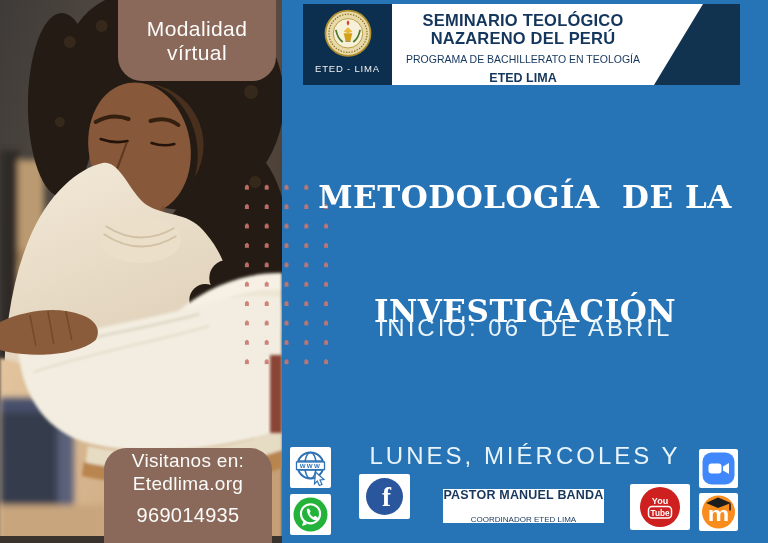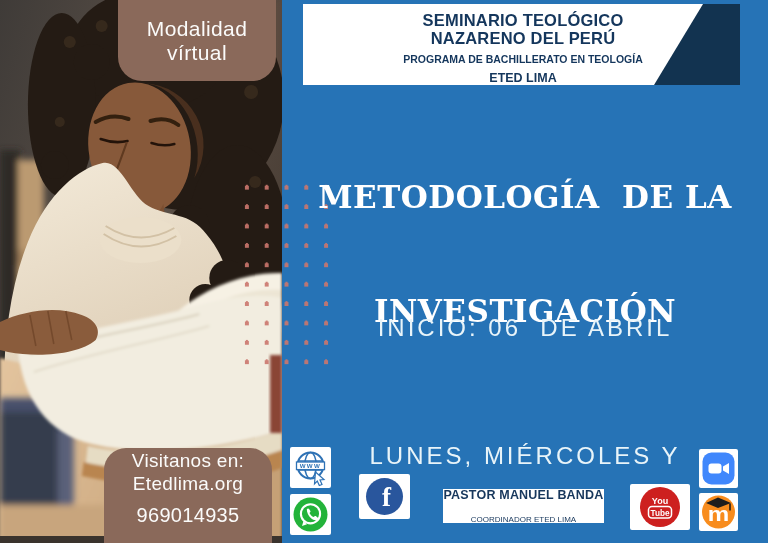--- a/index.html
+++ b/index.html
@@ -35,21 +35,21 @@
     position:absolute; left:0; top:0; width:89px; height:81px; background:#0d2f4f;
     display:flex; flex-direction:column; align-items:center; justify-content:flex-start; padding-top:5px; box-sizing:border-box;
   }
   .logo-caption { color:#f2f2f2; font-size:9.5px; letter-spacing:0.8px; margin-top:2px; }
   .banner-diagonal {
     position:absolute; right:0; top:0; width:86px; height:81px; background:#123350;
     clip-path:polygon(57% 0, 100% 0, 100% 100%, 0 100%);
   }
   .banner-text { position:absolute; left:89px; width:262px; top:7px; text-align:center; color:#14365c; }
   .banner-text .l1 { font-size:16.5px; line-height:18px; font-weight:bold; letter-spacing:0.2px; }
-  .banner-text .l3 { font-size:10.5px; font-weight:bold; margin-top:6px; }
+  .banner-text .l3 { font-size:10.5px; font-weight:normal; margin-top:6px; }
   .banner-text .l4 { font-size:12.5px; font-weight:bold; margin-top:6px; }
   
   .course-title {
     position:absolute; left:295px; top:102px; width:460px; text-align:center;
     font-family:"DejaVu Serif", serif; font-weight:bold; color:#ffffff;
     font-size:31px; line-height:38px; white-space:pre-wrap; letter-spacing:0.5px;
   }
   .course-details {
     position:absolute; left:295px; top:222px; width:460px; text-align:center;
     color:#e8f4f9; font-size:24px; line-height:42.5px; letter-spacing:3px; white-space:pre-wrap;
@@ -185,20 +185,34 @@
       <div>Visitanos en:</div>
       <div>Etedlima.org</div>
       <div class="phone">969014935</div>
     </div>
   </div>
 
   <div class="dot-grid"></div>
 
   <div class="banner">
     <div class="banner-diagonal"></div>
+    <div class="logo-block">
+      <svg width="52" height="52" viewBox="0 0 60 60" aria-hidden="true">
+        <circle cx="30" cy="28" r="26" fill="#e8d9a8" stroke="#b08f2e" stroke-width="2"></circle>
+        <circle cx="30" cy="28" r="22" fill="none" stroke="#8a6d20" stroke-width="1.4" stroke-dasharray="1.6 1.6"></circle>
+        <circle cx="30" cy="28" r="17" fill="#f7f0d8" stroke="#b08f2e" stroke-width="1"></circle>
+        <path d="M30,13 c2,2 2,4 0,6 c-2,-2 -2,-4 0,-6 Z" fill="#d2452a"></path>
+        <path d="M30,21 l5,5 -5,2 -5,-2 Z" fill="#e8b83a"></path>
+        <path d="M25,28 h10 l-2,8 h-6 Z" fill="#d4a017"></path>
+        <path d="M27,36 h6 v2 h-6 Z" fill="#b08f2e"></path>
+        <path d="M16,24 q2,10 8,14" stroke="#4a7a2e" stroke-width="2" fill="none"></path>
+        <path d="M44,24 q-2,10 -8,14" stroke="#4a7a2e" stroke-width="2" fill="none"></path>
+      </svg>
+      <div class="logo-caption">ETED - LIMA</div>
+    </div>
     <div class="banner-text">
       <div class="l1">SEMINARIO TEOLÓGICO</div>
       <div class="l1">NAZARENO DEL PERÚ</div>
       <div class="l3">PROGRAMA DE BACHILLERATO EN TEOLOGÍA</div>
       <div class="l4">ETED LIMA</div>
     </div>
   </div>
 
   <div class="course-title">
     <div>METODOLOGÍA  DE LA</div>

